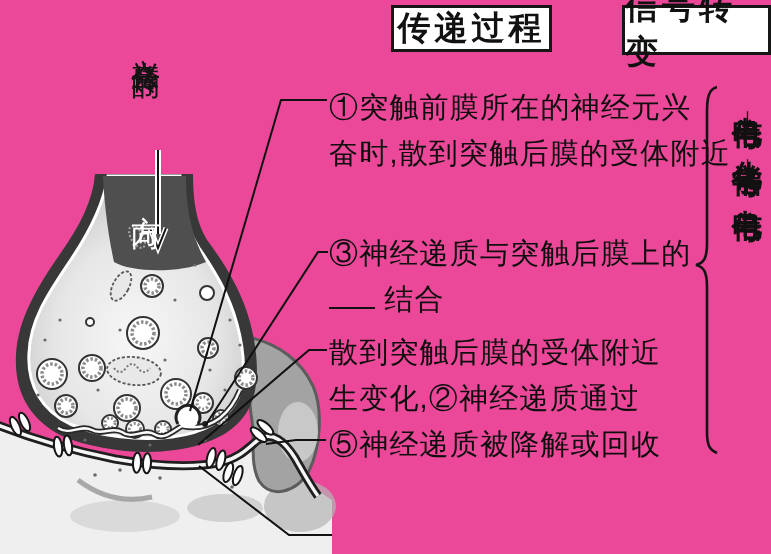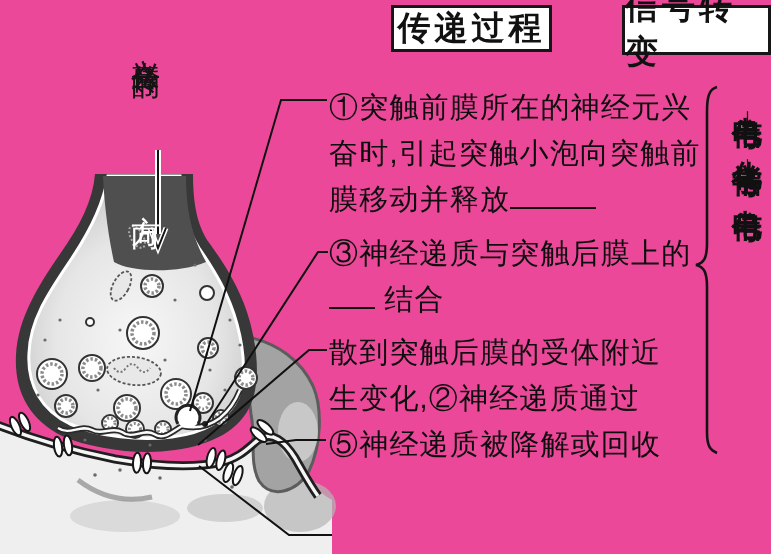--- a/index.html
+++ b/index.html
@@ -214,22 +214,21 @@
   </div>
 
   <div class="vlabel vblack">兴奋传导的</div>
   <div class="vlabel vwhite">方向</div>
 
   <div class="signal-col">电信号↓化学信号↓电信号</div>
 
   <div id="steps">
       <div class="step">
         <div class="line"><span>①突触前膜所在的神经元兴</span></div>
-        <div class="line"><span>奋时,引起突触小泡向突触前</span></div>
-        <div class="line"><span>膜移动并释放</span><span class="blank" style="width: 86px;"></span></div>
+        <div class="line"><span>奋时,散到突触后膜的受体附近</span></div>
       </div>
       <div class="step">
         <div class="line"><span>③神经递质与突触后膜上的</span></div>
         <div class="line"><span class="blank" style="width: 46px;"></span><span> 结合</span></div>
       </div>
       <div class="step">
         <div class="line"><span>散到突触后膜的受体附近</span></div>
         <div class="line"><span>生变化,②神经递质通过</span></div>
       </div>
       <div class="step">

